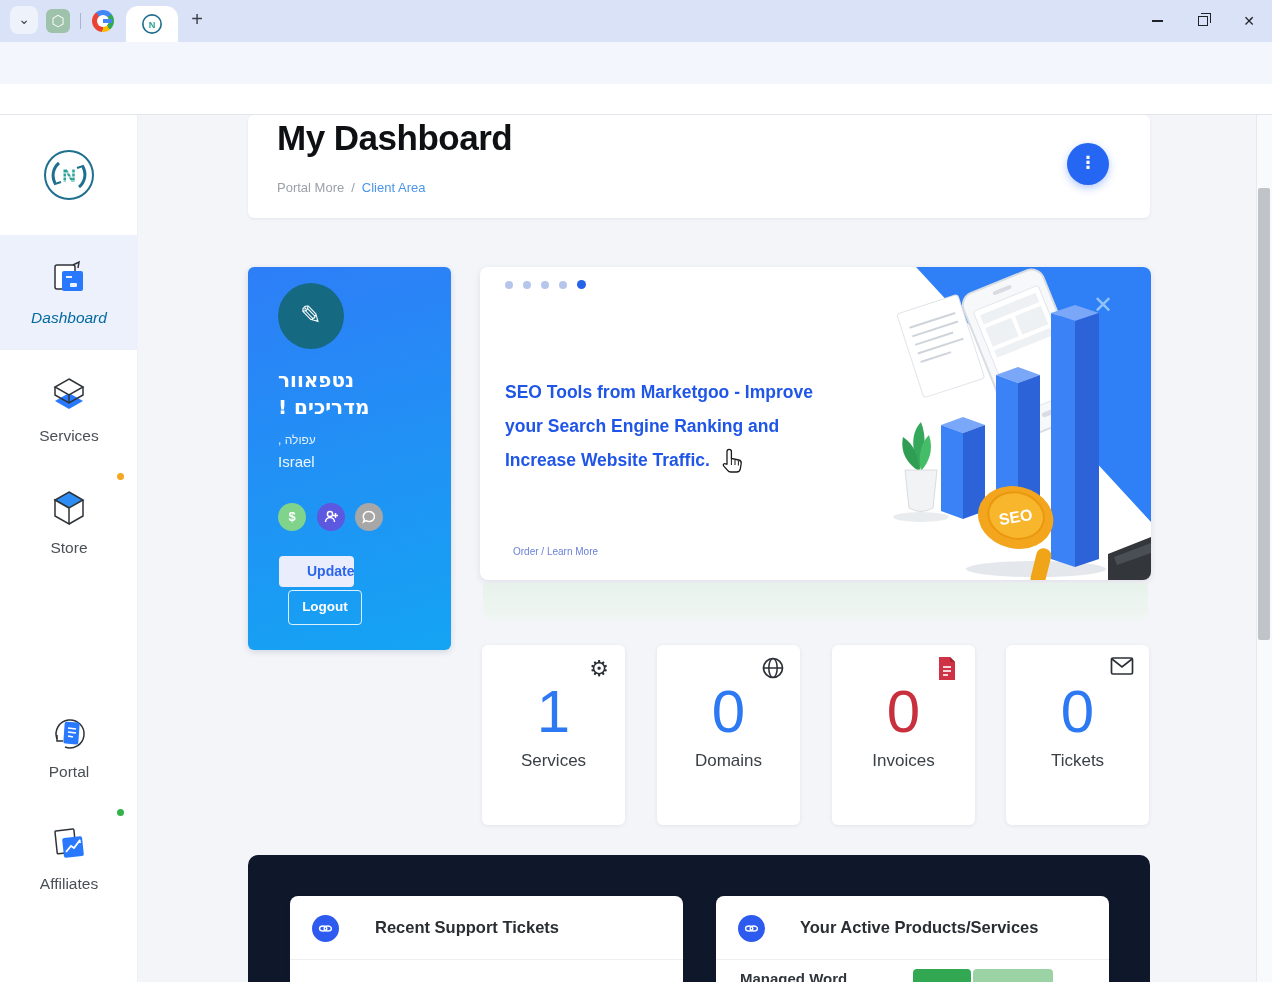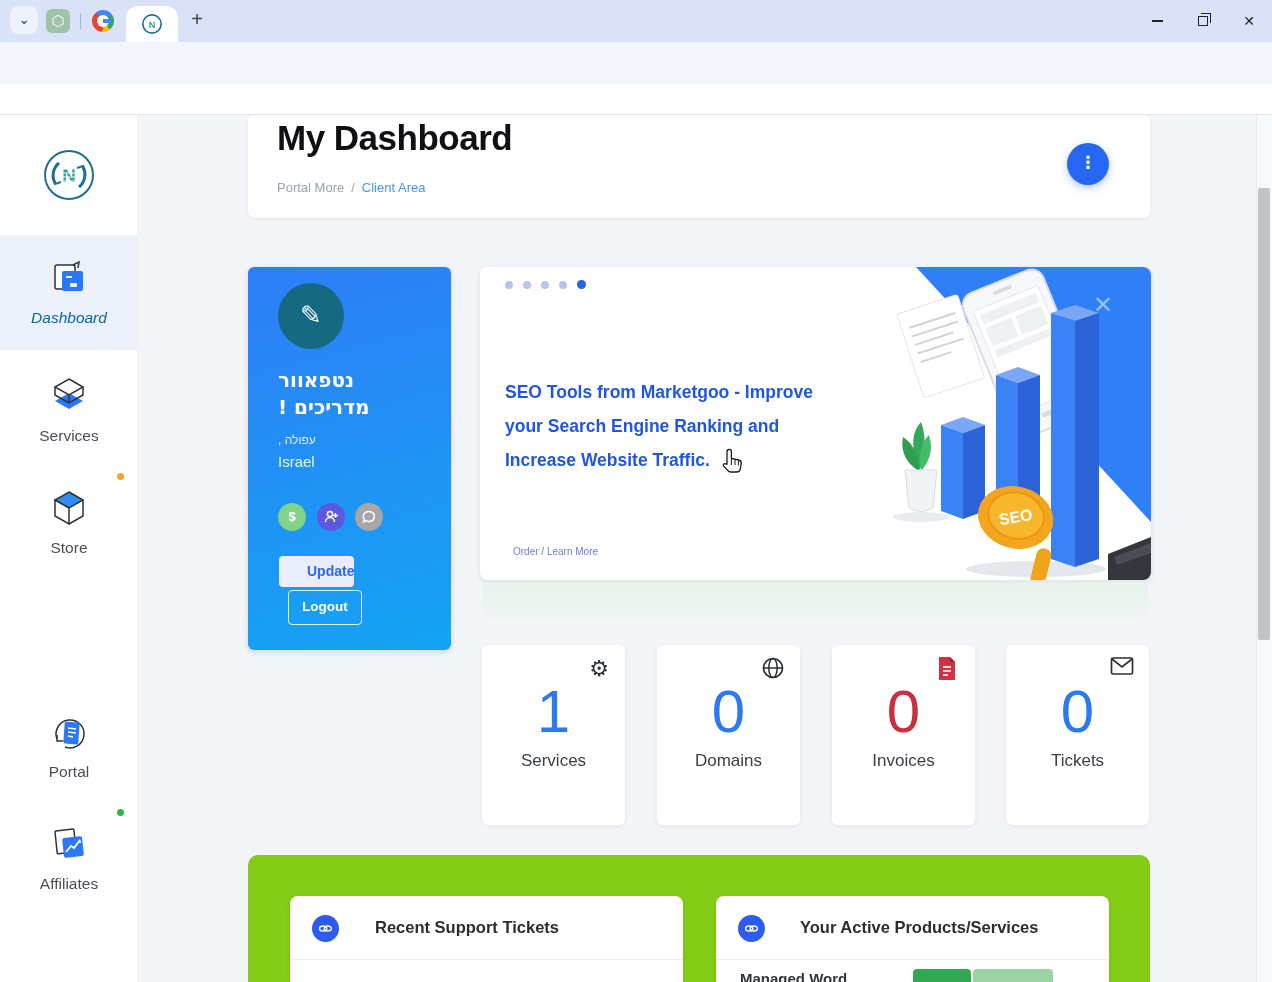--- a/index.html
+++ b/index.html
@@ -80,21 +80,21 @@
   .promo-strip { left:483px; top:468px; width:665px; height:37px; background:linear-gradient(180deg,#e7f2eb,#f0f6f3); border-radius:0 0 10px 10px; }
 
   
   .stat-card { top:530px; width:143px; height:180px; background:#fff; border-radius:6px; box-shadow:0 1px 4px rgba(25,39,80,.08); text-align:center; }
   .stat-ic { position:absolute; right:13px; top:11px; width:26px; height:26px; color:#2b2f36; font-size:22px; line-height:26px; font-family:"DejaVu Sans",sans-serif; }
   .stat-num { margin-top:36px; font-size:60px; line-height:62px; }
   .num-blue { color:#2d79f3; } .num-red { color:#c9303e; }
   .stat-label { margin-top:8px; font-size:17px; color:#3b4046; }
 
   
-  .bottom-panel { left:248px; top:740px; width:902px; height:127px; background:#84cc16; border-radius:10px 10px 0 0; overflow:hidden; }
+  .bottom-panel { left:248px; top:740px; width:902px; height:127px; background:#0f172a; border-radius:10px 10px 0 0; overflow:hidden; }
   .panel-card { top:41px; width:393px; height:86px; background:#fff; border-radius:8px 8px 0 0; box-shadow:0 1px 4px rgba(25,39,80,.10); }
   .pc-head { height:64px; border-bottom:1px solid #eceef1; position:relative; }
   .link-badge { position:absolute; left:22px; top:19px; width:27px; height:27px; border-radius:50%; background:#2d5bf0; }
   .pc-title { position:absolute; top:22px; font-size:16.5px; font-weight:700; color:#2a2e33; }
   .row-text { position:absolute; left:24px; top:74px; font-size:15px; font-weight:600; color:#30353b; }
   .grn-btn { position:absolute; top:73px; height:26px; border-radius:4px 4px 0 0; }
 
   svg { display:block; }
   .cursor-hand { left:238px; top:178px; }
 </style>

